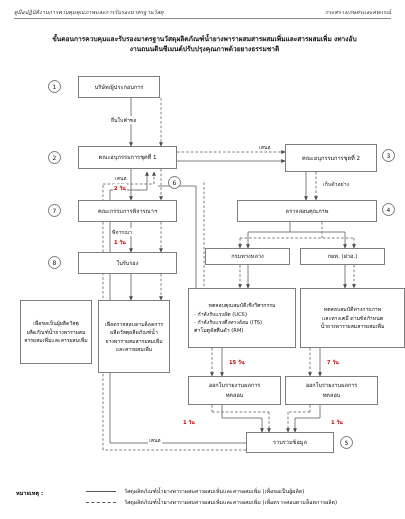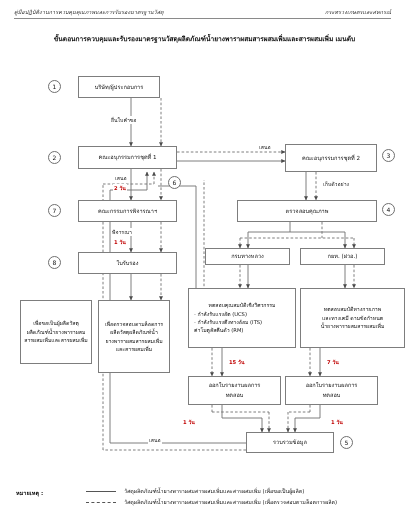--- a/index.html
+++ b/index.html
@@ -73,21 +73,22 @@
 </style>
 </head>
 <body>
 
 <div id="running-header">
   <span class="hdr-text">คู่มือปฏิบัติงานการควบคุมคุณภาพและการรับรองมาตรฐานวัสดุ</span>
   <span class="hdr-text">กระทรวงเกษตรและสหกรณ์</span>
 </div>
 
 <div id="doc-title">
-  <div>ขั้นตอนการควบคุมและรับรองมาตรฐานวัสดุผลิตภัณฑ์น้ำยางพาราผสมสารผสมเพิ่มและสารผสมเพิ่ม เมนตับ</div>
+  <div>ขั้นตอนการควบคุมและรับรองมาตรฐานวัสดุผลิตภัณฑ์น้ำยางพาราผสมสารผสมเพิ่มและสารผสมเพิ่ม งทางอับ</div>
+  <div>งานถนนดินซีเมนต์ปรับปรุงคุณภาพด้วยยางธรรมชาติ</div>
 </div>
 
 <div id="flow-canvas">
 
   <svg id="wires" viewBox="0 0 405 519">
     <defs>
       <marker id="ahS" markerWidth="5" markerHeight="5" refX="4.2" refY="2.2" orient="auto">
         <path d="M0,0 L4.6,2.2 L0,4.4 z" fill="#4a4a4a"></path>
       </marker>
       <marker id="ahD" markerWidth="5" markerHeight="5" refX="4.2" refY="2.2" orient="auto">

